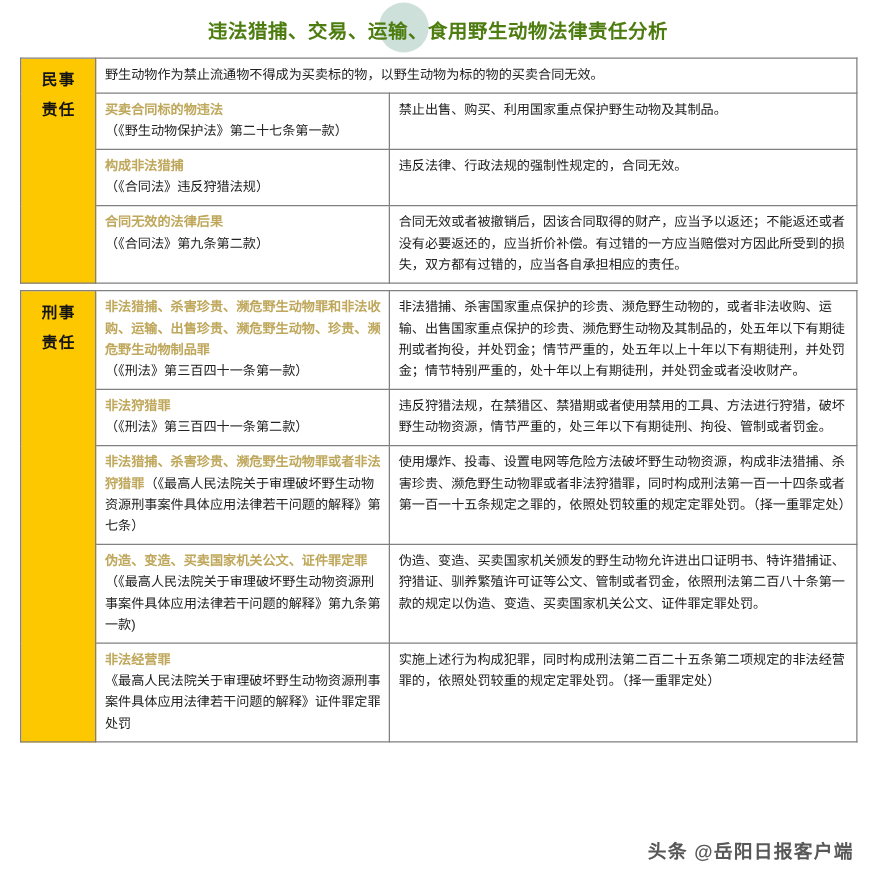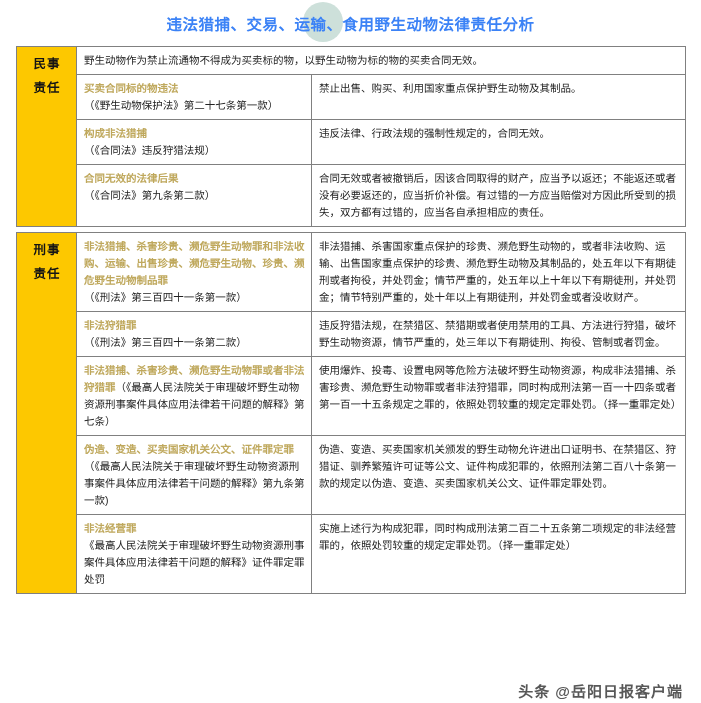--- a/index.html
+++ b/index.html
@@ -36,21 +36,21 @@
     border-radius: 50%;
     background: #bcd6cd;
     opacity: .75;
   }
   .doc-title {
     position: relative;
     z-index: 2;
     font-size: 15.5px;
     font-weight: bold;
     letter-spacing: .5px;
-    color: #3b82f6;
+    color: #4d7c0f;
     white-space: nowrap;
     font-family: Liberation Mono, monospace;
   }
 
   
   .table-area {
     padding: 0 0 0 16px;
   }
   table.legal {
     width: 669px;
@@ -119,21 +119,21 @@
   }
   tr.gap-row td.gap-yellow {
     background: #ffffff;
     border: none;
   }
 
   
   .watermark {
     position: absolute;
     right: 18px;
-    bottom: 2px;
+    bottom: 13px;
     font-size: 15px;
     font-weight: bold;
     color: #4a4a4a;
     letter-spacing: 1px;
     opacity: .92;
     white-space: nowrap;
   }
 </style>
 </head>
 <body>
@@ -214,21 +214,21 @@
           <span class="law-combined"><span class="law-title-inline">非法猎捕、杀害珍贵、濒危野生动物罪或者非法狩猎罪</span><span>（《最高人民法院关于审理破坏野生动物资源刑事案件具体应用法律若干问题的解释》第七条）</span></span>
         </td>
         <td>使用爆炸、投毒、设置电网等危险方法破坏野生动物资源，构成非法猎捕、杀害珍贵、濒危野生动物罪或者非法狩猎罪，同时构成刑法第一百一十四条或者第一百一十五条规定之罪的，依照处罚较重的规定定罪处罚。（择一重罪定处）</td>
       </tr>
 
       <tr>
         <td>
           <span class="law-title">伪造、变造、买卖国家机关公文、证件罪定罪</span>
           <span class="law-ref">（《最高人民法院关于审理破坏野生动物资源刑事案件具体应用法律若干问题的解释》第九条第一款)</span>
         </td>
-        <td>伪造、变造、买卖国家机关颁发的野生动物允许进出口证明书、在禁猎区、狩猎证、驯养繁殖许可证等公文、证件构成犯罪的，依照刑法第二百八十条第一款的规定以伪造、变造、买卖国家机关公文、证件罪定罪处罚。</td>
+        <td>伪造、变造、买卖国家机关颁发的野生动物允许进出口证明书、特许猎捕证、狩猎证、驯养繁殖许可证等公文、管制或者罚金，依照刑法第二百八十条第一款的规定以伪造、变造、买卖国家机关公文、证件罪定罪处罚。</td>
       </tr>
 
       <tr>
         <td>
           <span class="law-title">非法经营罪</span>
           <span class="law-ref">《最高人民法院关于审理破坏野生动物资源刑事案件具体应用法律若干问题的解释》证件罪定罪处罚</span>
         </td>
         <td>实施上述行为构成犯罪，同时构成刑法第二百二十五条第二项规定的非法经营罪的，依照处罚较重的规定定罪处罚。（择一重罪定处）</td>
       </tr>
 

